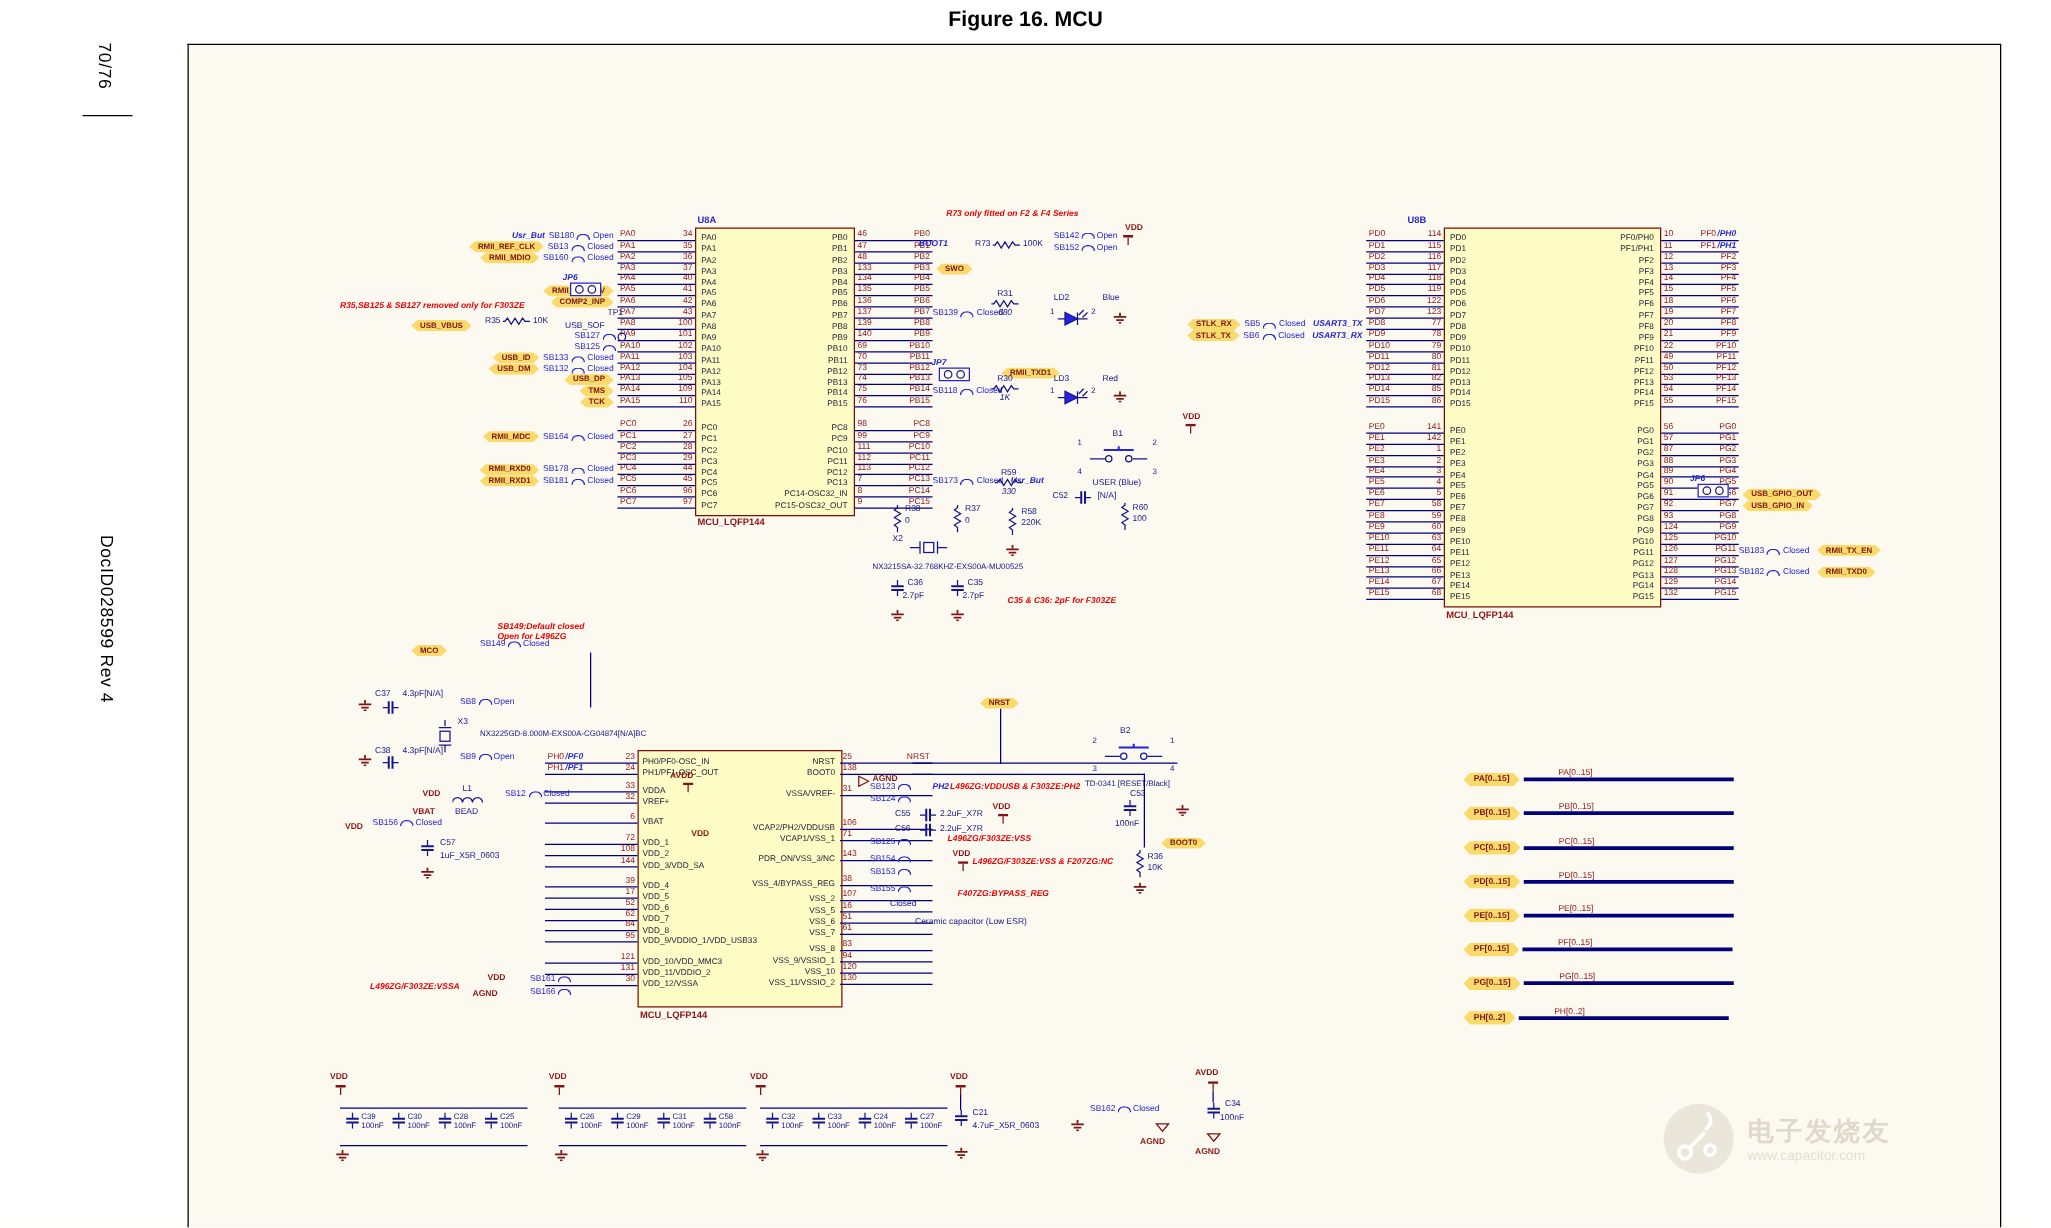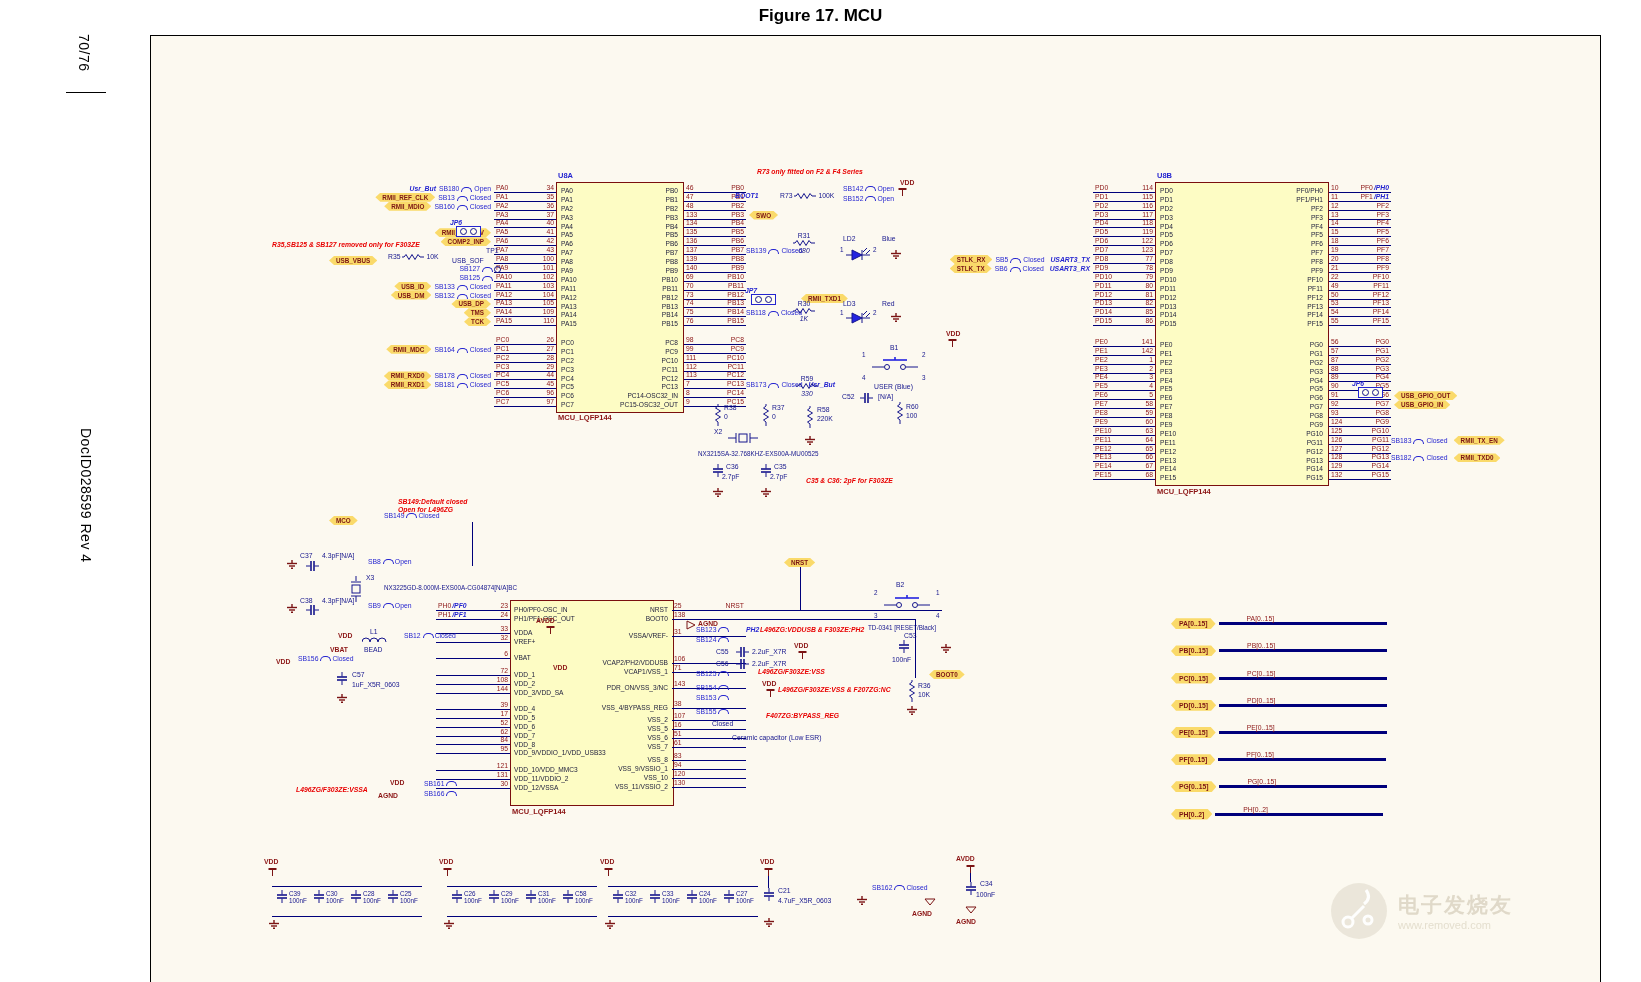--- a/index.html
+++ b/index.html
@@ -138,21 +138,21 @@
       <line x1="6" y1="0" x2="6" y2="5"></line>
         <line x1="1" y1="6" x2="11" y2="6"></line>
       <rect x="2" y="9" width="8" height="8"></rect>
         <line x1="1" y1="20" x2="11" y2="20"></line>
         <line x1="6" y1="20" x2="6" y2="26"></line>
       </g>
   </defs>
 </svg>
 
 <div class="inner"></div>
-<div class="title">Figure 17. MCU</div>
+<div class="title">Figure 16. MCU</div>
 <div class="vtext" style="left:76px;top:34px">70/76</div>
 <div class="fline" style="left:66px;top:92px;width:40px;height:1px"></div>
 <div class="vtext" style="left:78px;top:428px">DocID028599 Rev 4</div>
 <div class="fline" style="left:150px;top:35px;width:1px;height:947px"></div>
 <div class="fline" style="left:150px;top:35px;width:1450px;height:1px"></div>
 <div class="fline" style="left:1600px;top:35px;width:1px;height:947px"></div>
 
 <div class="chip" style="left:556px;top:182px;width:126px;height:229px"></div>
 <div class="chipref" style="left:558px;top:171px">U8A</div>
 <div class="chippart" style="left:558px;top:413px">MCU_LQFP144</div>
@@ -608,21 +608,21 @@
     <div class="irow">PC9</div>
     <div class="irow">PC10</div>
     <div class="irow">PC11</div>
     <div class="irow">PC12</div>
     <div class="irow">PC13</div>
     <div class="irow">PC14-OSC32_IN</div>
     <div class="irow">PC15-OSC32_OUT</div>
   </div>
 
 <div class="chip" style="left:1155px;top:182px;width:172px;height:302px"></div>
-<div class="chipref" style="left:1157px;top:171px">U8B</div>
+<div class="chipref" style="left:1126px;top:171px">U8B</div>
 <div class="chippart" style="left:1157px;top:487px">MCU_LQFP144</div>
 
 <div class="pins" style="left:940px;top:184px;width:215px">
 
 <div class="prow lrow">
       <span class="wire">
         <span class="net">PD0</span>
         <span class="sp"></span>
         <span class="num">114</span>
       </span>
@@ -2081,15 +2081,15 @@
 <div class="wm" style="left:1328px;top:880px">
   <svg width="62" height="62">
     <circle cx="31" cy="31" r="28" fill="#eae5d8"></circle>
     <path d="M38,10 q6,8 -2,14" fill="none" stroke="#ffffff" stroke-width="3"></path>
     <circle cx="20" cy="42" r="5" fill="none" stroke="#ffffff" stroke-width="3"></circle>
     <circle cx="40" cy="40" r="4" fill="none" stroke="#ffffff" stroke-width="3"></circle>
     <line x1="24" y1="38" x2="36" y2="26" stroke="#ffffff" stroke-width="3"></line>
   </svg>
   <div>
     <div class="wmcn">电子发烧友</div>
-    <div class="wmurl">www.removed.com</div>
+    <div class="wmurl">www.capacitor.com</div>
   </div>
 </div>
 
 </body></html>

